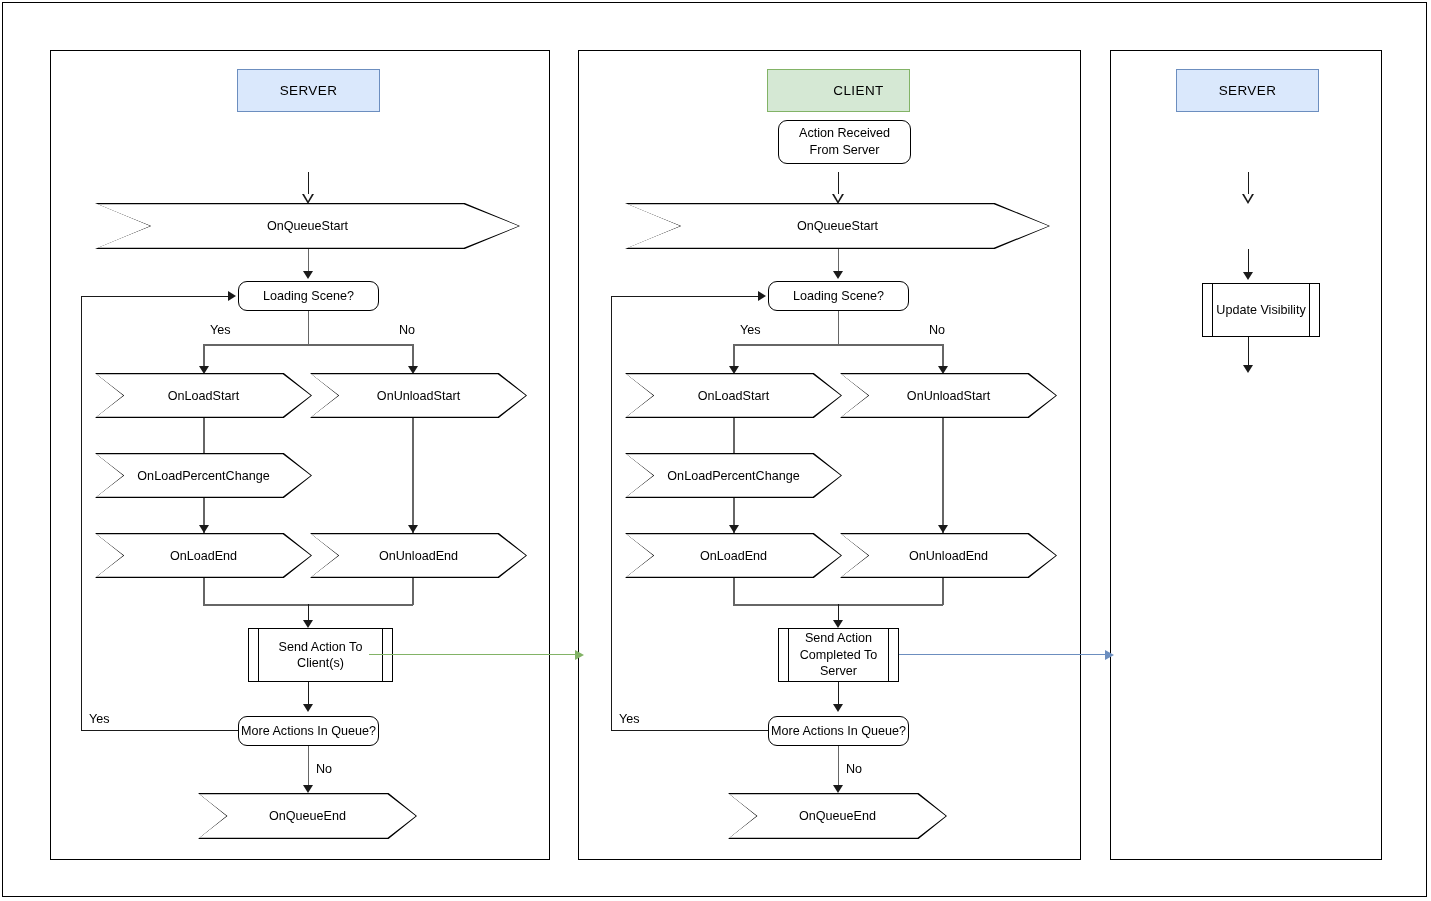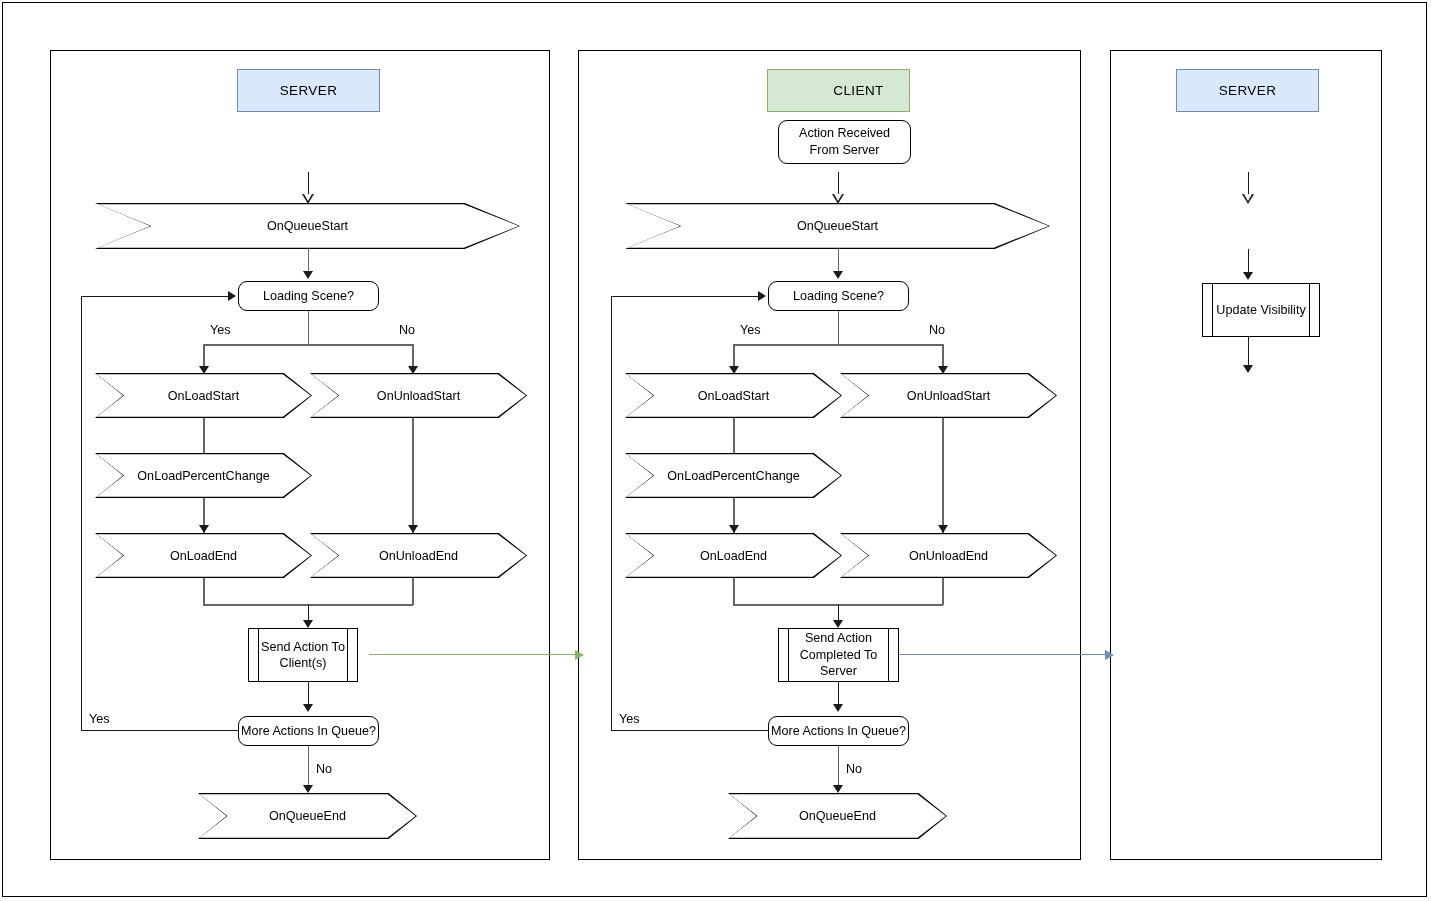--- a/index.html
+++ b/index.html
@@ -242,21 +242,21 @@
     <div class="chev-inner"></div>
     <div class="chev-label">OnUnloadEnd</div>
   </div>
 
   <div class="vline" style="left:203px; top:578px; height:27px;"></div>
   <div class="vline" style="left:412px; top:578px; height:27px;"></div>
   <div class="hline" style="left:203px; top:604px; width:210px;"></div>
   <div class="vline-dk" style="left:307.5px; top:604px; height:20px;"></div>
   <div class="arrow-down" style="left:303px; top:620px;"></div>
 
-  <div class="pproc" style="left:248px; top:628px; width:110px; height:54px;">
+  <div class="pproc" style="left:248px; top:628px; width:145px; height:54px;">
     <div class="bar bar-l"></div>
     <div class="bar bar-r"></div>
     <div class="pproc-label">Send Action To
 Client(s)</div>
   </div>
 
   <div class="vline-dk" style="left:307.5px; top:682px; height:24px;"></div>
   <div class="arrow-down" style="left:303px; top:704px;"></div>
 
   <div class="term" style="left:238px; top:716px; width:141px; height:30px;">More Actions In Queue?</div>

